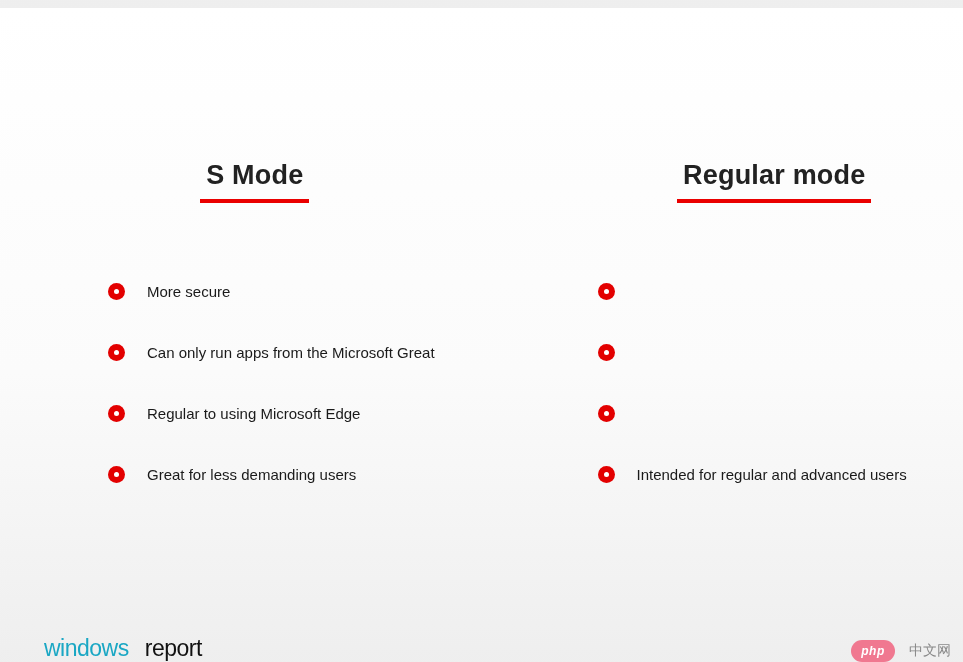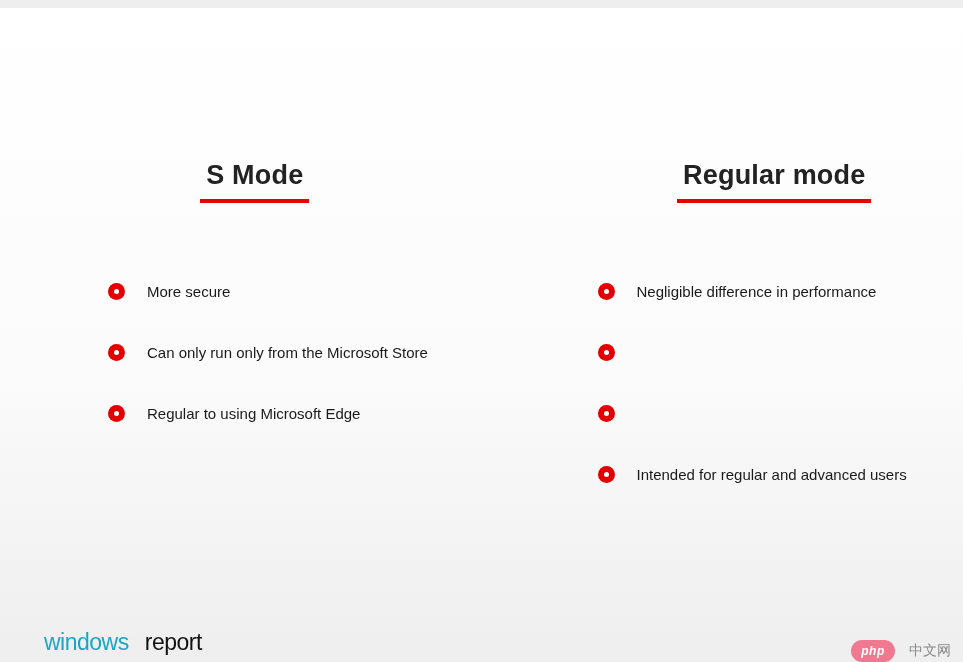--- a/index.html
+++ b/index.html
@@ -57,21 +57,21 @@
     width: 5px; height: 5px;
     background: #fff;
     border-radius: 50%;
     top: 6px; left: 6px;
   }
 
   
   .footer-left {
     position: absolute;
     left: 12px;
-    bottom: 14px;
+    bottom: 8px;
     font-size: 23px;
     font-weight: 400;
     letter-spacing: -0.5px;
   }
   .footer-left .w1 { color: #1aa7c4; font-weight: 400; }
   .footer-left .w2 { color: #111; font-weight: 300; }
 
   .footer-right {
     position: absolute;
     right: 12px;
@@ -108,37 +108,40 @@
     <div class="heading-wrap">
       <div class="heading">S Mode</div>
     </div>
     <ul class="list">
       <li>
         <span class="bullet"></span>
         <span>More secure</span>
       </li>
       <li>
         <span class="bullet"></span>
-        <span>Can only run only from the Microsoft Store</span>
+        <span>Can only run apps from the Microsoft Great</span>
       </li>
       <li>
         <span class="bullet"></span>
         <span>Regular to using Microsoft Edge</span>
+      </li>
+      <li>
+        <span class="bullet"></span>
+        <span>Great for less demanding users</span>
       </li>
     </ul>
   </div>
 
   <div class="col right">
     <div class="heading-wrap">
       <div class="heading">Regular mode</div>
     </div>
     <ul class="list">
       <li>
         <span class="bullet"></span>
-        <span>Negligible difference in performance</span>
       </li>
       <li>
         <span class="bullet"></span>
       </li>
       <li>
         <span class="bullet"></span>
       </li>
       <li>
         <span class="bullet"></span>
         <span>Intended for regular and advanced users</span>

